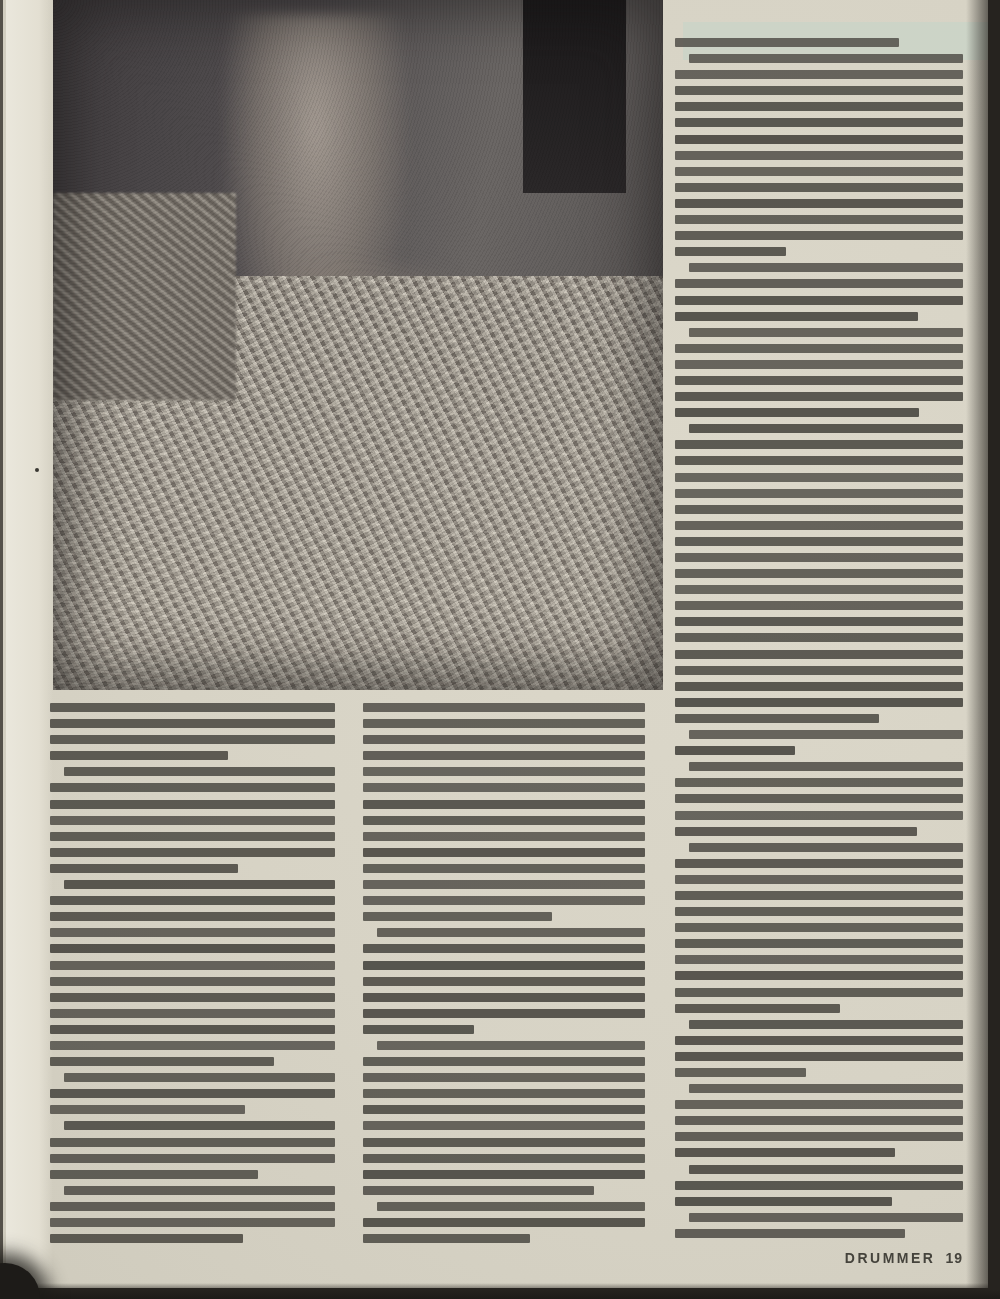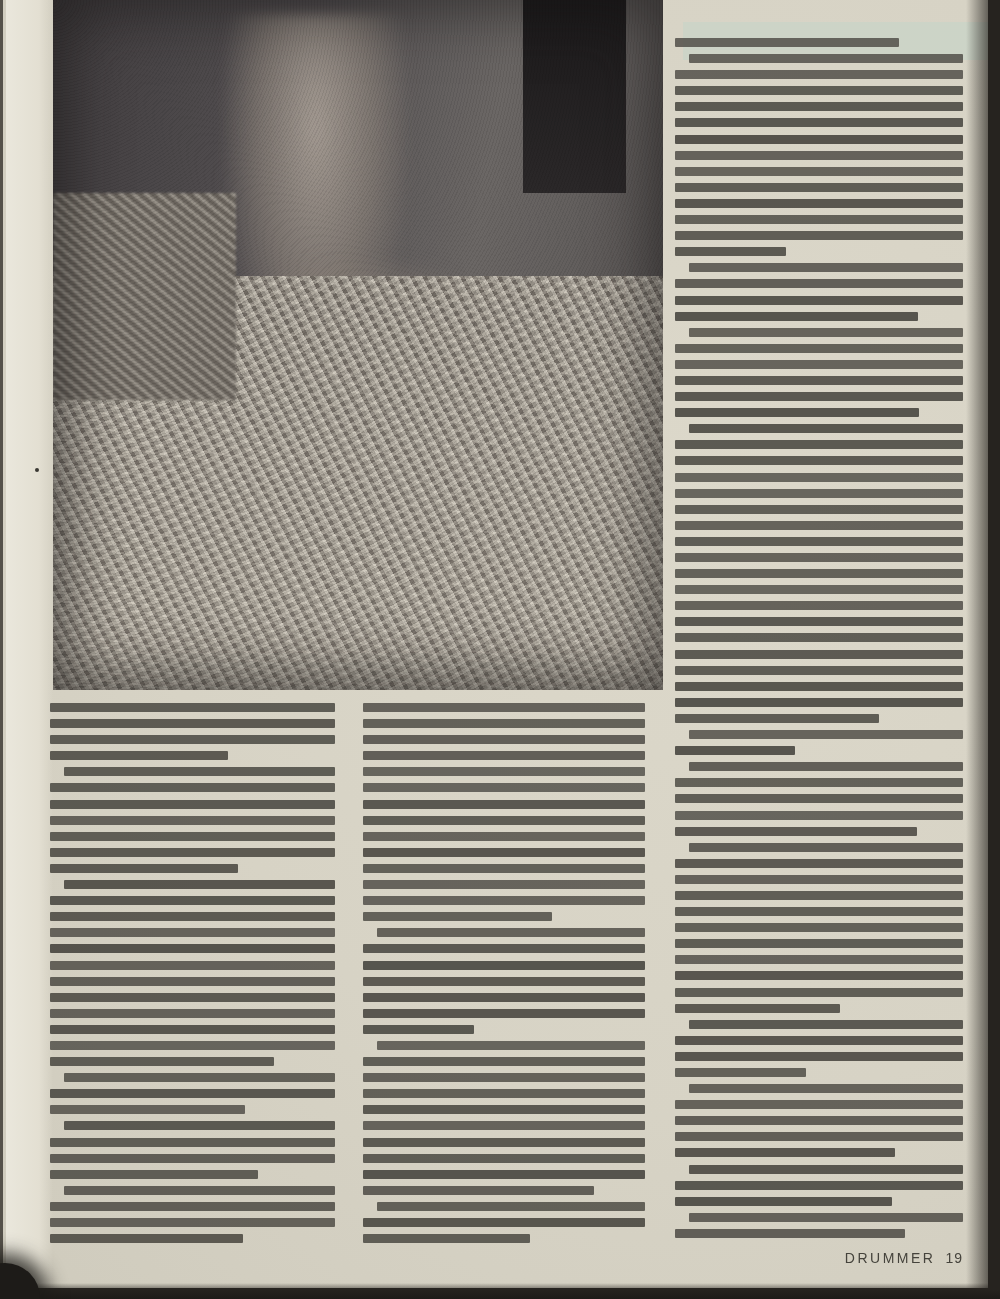--- a/index.html
+++ b/index.html
@@ -97,21 +97,21 @@
   .col-2{left:360px;top:703px;width:282px;height:548px;}
   .col-3{left:672px;top:38px; width:288px;height:1213px;}
   .text-line{
     height:9px;margin-bottom:7.1px;background:#403e38;opacity:0.8;
     border-radius:1px;
   }
   
   .footer{
     position:absolute;left:672px;top:1250px;width:288px;
     text-align:right;color:#45433c;
-    font-size:14px;letter-spacing:2.5px;font-weight:400;
+    font-size:14px;letter-spacing:2.5px;font-weight:700;
   }
   .footer .pageno{margin-left:10px;letter-spacing:1px;}
 </style>
 </head>
 <body>
 
 <div class="paper">
   <div class="left-margin-strip"></div>
   <div class="ghost-tint"></div>
   <div class="scan-speck"></div>

